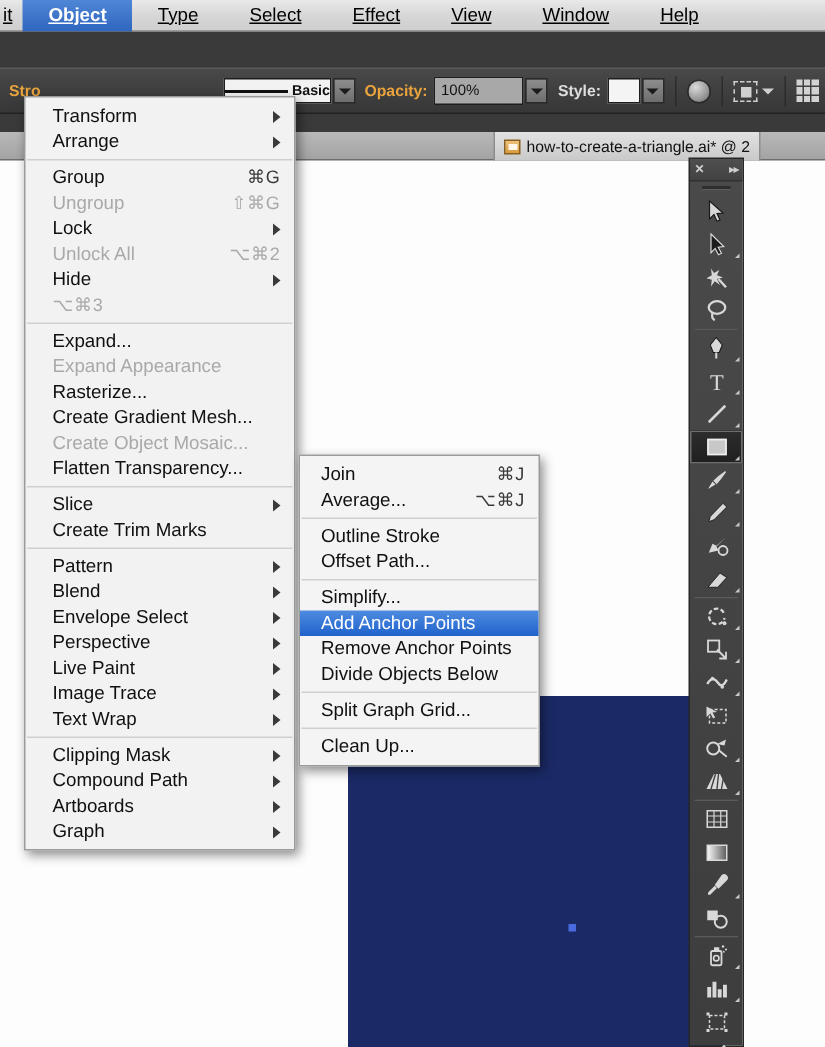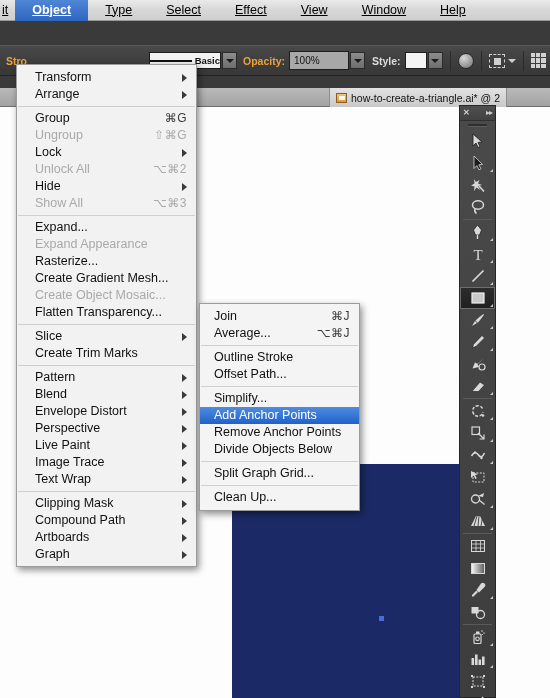--- a/index.html
+++ b/index.html
@@ -455,21 +455,20 @@
     </div>
   <div class="mi dis">
       <span class="lbl">Unlock All</span>
       <span class="key">⌥⌘2</span>
     </div>
   <div class="mi">
       <span class="lbl">Hide</span>
       <span class="arrow"></span>
     </div>
   <div class="mi dis">
-      <span class="lbl">Show All</span>
       <span class="key">⌥⌘3</span>
     </div>
   <div class="msep"></div>
   <div class="mi">
       <span class="lbl">Expand...</span>
     </div>
   <div class="mi dis">
       <span class="lbl">Expand Appearance</span>
     </div>
   <div class="mi">
@@ -495,21 +494,21 @@
   <div class="msep"></div>
   <div class="mi">
       <span class="lbl">Pattern</span>
       <span class="arrow"></span>
     </div>
   <div class="mi">
       <span class="lbl">Blend</span>
       <span class="arrow"></span>
     </div>
   <div class="mi">
-      <span class="lbl">Envelope Distort</span>
+      <span class="lbl">Envelope Select</span>
       <span class="arrow"></span>
     </div>
   <div class="mi">
       <span class="lbl">Perspective</span>
       <span class="arrow"></span>
     </div>
   <div class="mi">
       <span class="lbl">Live Paint</span>
       <span class="arrow"></span>
     </div>

